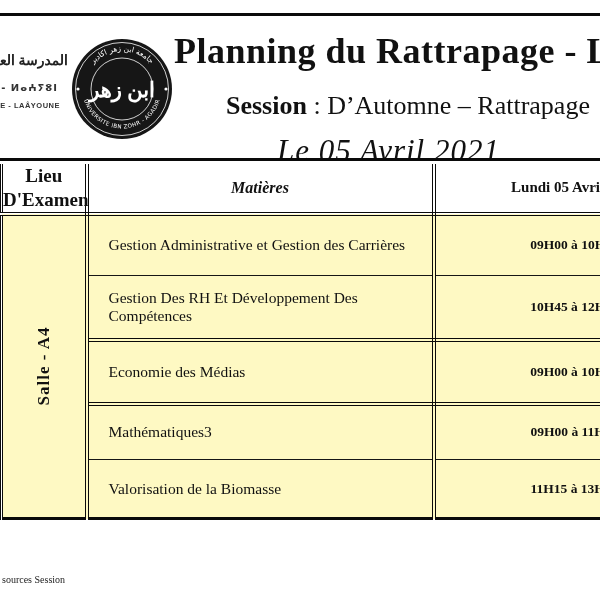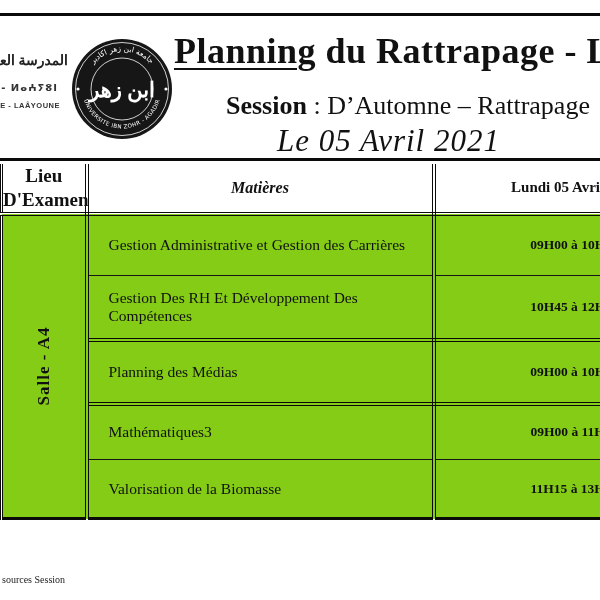--- a/index.html
+++ b/index.html
@@ -17,36 +17,36 @@
   #school-name-arabic { position:absolute; top:52px; right:532px; white-space:nowrap;
        direction:rtl; font-size:14px; font-weight:bold; color:#222; }
   #school-name-tifinagh { position:absolute; top:82px; right:542px; white-space:nowrap;
        font-family:"DejaVu Sans", sans-serif; font-size:10px; font-weight:bold; color:#333; letter-spacing:1px; }
   #school-name-latin { position:absolute; top:101px; right:540px; white-space:nowrap;
        font-family:"Liberation Sans", sans-serif; font-size:7.5px; font-weight:bold; color:#333; letter-spacing:0.5px; }
   #university-seal-logo { position:absolute; left:70px; top:36px; }
 
   #page-title { position:absolute; left:174px; top:30px; white-space:nowrap;
        font-size:36px; font-weight:bold; letter-spacing:0.5px; }
-  #page-title .uline { text-decoration:underline; text-decoration-thickness:2px; text-underline-offset:5px; }
+  #page-title .uline { text-decoration-thickness:2px; text-underline-offset:5px; }
   #session-line { position:absolute; left:226px; top:91px; white-space:nowrap; font-size:26px; }
   #session-line .session-word { font-weight:bold;margin-top:24px; }
-  #exam-date { position:absolute; left:277px; top:123px; white-space:nowrap;
+  #exam-date { position:absolute; left:277px; top:133px; white-space:nowrap;
        font-style:italic; font-size:31px; letter-spacing:1px; }
 
   
   #schedule-table { position:absolute; left:0; top:164px; width:712px;
        border-collapse:collapse; table-layout:fixed; }
   #schedule-table col.c1 { width:85px; } #schedule-table col.c2 { width:347px; } #schedule-table col.c3 { width:280px; }
   #schedule-table { border-left:3px double #0a0a0a; border-bottom:3px solid #0a0a0a; }
   #schedule-table th { border-bottom:4px double #0a0a0a; font-size:15px; font-weight:bold;
        text-align:center; vertical-align:middle; height:48px; }
   #schedule-table th.h-lieu { font-size:19px; line-height:1.25; border-right:4px double #0a0a0a; }
   #schedule-table th.h-mat { font-size:16px; border-right:4px double #0a0a0a;font-style:italic; }
-  #schedule-table td { vertical-align:middle; background:#84cc16; }
+  #schedule-table td { vertical-align:middle; background:#fef9c3; }
   td.room-cell { border-right:4px double #0a0a0a; text-align:center; }
   td.room-cell span { display:block; transform:rotate(-90deg); white-space:nowrap;
        font-weight:bold; font-size:17px; letter-spacing:1px; }
   td.matiere-cell { border-right:4px double #0a0a0a; padding-left:20px;
        font-size:15.5px; text-align:left; }
   td.time-cell { text-align:center; font-weight:bold; font-size:13.5px; }
   tr.r-single td.matiere-cell, tr.r-single td.time-cell { border-bottom:1px solid #161616; }
   tr.r-double td.matiere-cell, tr.r-double td.time-cell { border-bottom:4px double #0a0a0a; }
   tr.row1 { height:62px; } tr.row2 { height:64px; } tr.row3 { height:64px; }
   tr.row4 { height:56px; } tr.row5 { height:59px; }
@@ -112,21 +112,21 @@
             <span>Salle - A4</span>
           </td>
       <td class="matiere-cell">Gestion Administrative et Gestion des Carrières</td>
       <td class="time-cell">09H00 à 10H30</td>
     </tr>
     <tr class="row2 r-double">
       <td class="matiere-cell">Gestion Des RH Et Développement Des Compétences</td>
       <td class="time-cell">10H45 à 12H15</td>
     </tr>
     <tr class="row3 r-double">
-      <td class="matiere-cell">Planning des Médias</td>
+      <td class="matiere-cell">Economie des Médias</td>
       <td class="time-cell">09H00 à 10H30</td>
     </tr>
     <tr class="row4 r-single">
       <td class="matiere-cell">Mathématiques3</td>
       <td class="time-cell">09H00 à 11H00</td>
     </tr>
     <tr class="row5">
       <td class="matiere-cell">Valorisation de la Biomasse</td>
       <td class="time-cell">11H15 à 13H15</td>
     </tr>

